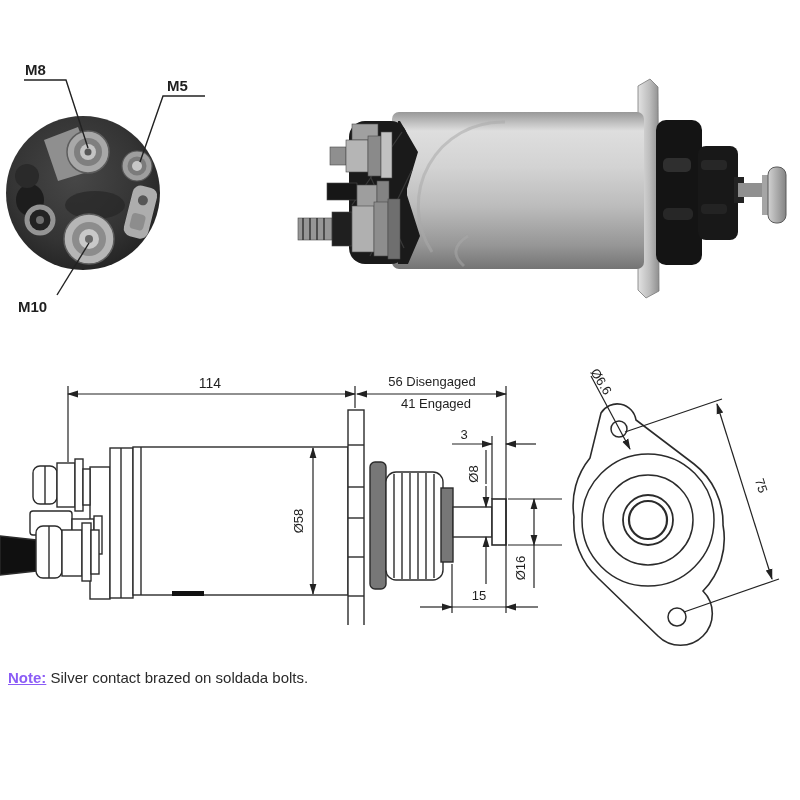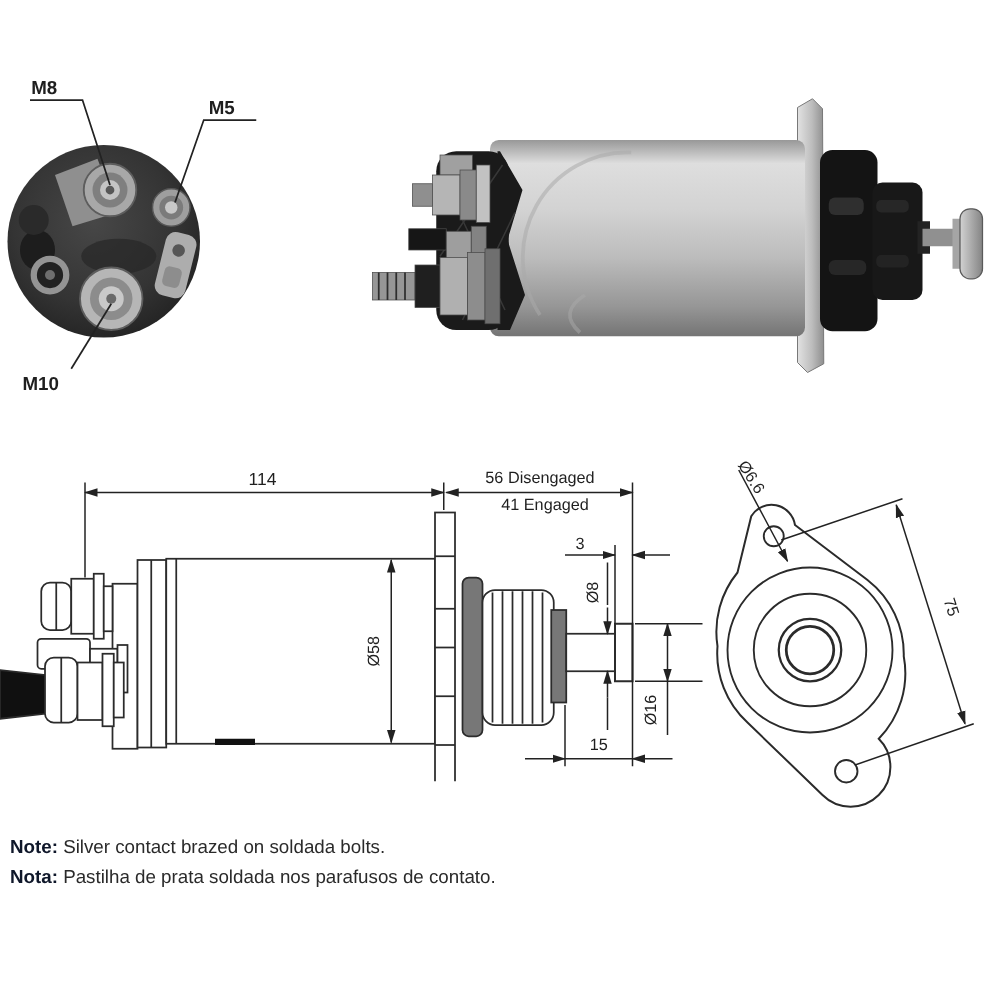--- a/index.html
+++ b/index.html
@@ -7,21 +7,21 @@
     position:relative;width:800px;height:800px;background:#ffffff;overflow:hidden;
     font-family:"Liberation Sans","DejaVu Sans",sans-serif;color:#1a1a1a;border-radius:16px;
   }
   .panel{position:absolute;}
   svg text{fill:#1f1f1f;}
   .dimtxt{font-size:13px;}
   .dimtxt-lg{font-size:14px;}
   .termlbl{font-size:15px;font-weight:700;}
   .notes{position:absolute;left:8px;top:666px;width:560px;font-size:15px;line-height:24px;color:#2a2a2a;}
   .notes p{margin:0;}
-  .notes b{color:#0f172a;}
+  .notes b{color:#8b5cf6;text-decoration:underline;}
 </style>
 </head>
 <body>
 
 <div class="canvas">
 
   <svg class="panel" style="left:0;top:40px" width="230" height="290" viewBox="0 40 230 290">
     <defs>
       <radialGradient id="evbase" cx="45%" cy="40%" r="70%">
         <stop offset="0%" stop-color="#474747"></stop>
@@ -286,16 +286,15 @@
       <line x1="625" y1="432" x2="722" y2="399"></line>
       <line x1="684" y1="612" x2="779" y2="579"></line>
       <line x1="717" y1="404" x2="772" y2="579" marker-start="url(#arr2)" marker-end="url(#arr2)"></line>
     </g>
     <text class="dimtxt" transform="translate(590 372) rotate(58)">Ø6.6</text>
     <text class="dimtxt" transform="translate(757 487) rotate(72)" text-anchor="middle">75</text>
   </svg>
 
   <div class="notes">
     <p><b>Note:</b> <span>Silver contact brazed on soldada bolts.</span></p>
-    <p><b>Nota:</b> <span>Pastilha de prata soldada nos parafusos de contato.</span></p>
   </div>
 
 </div>
 
 </body></html>

